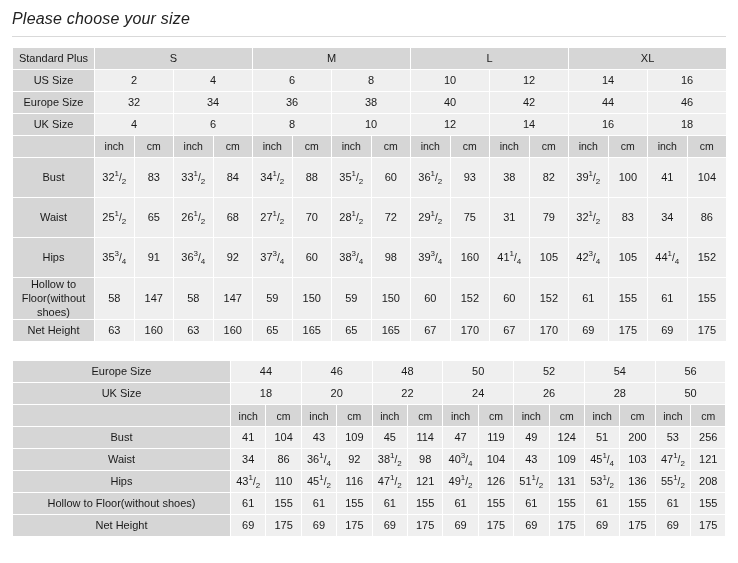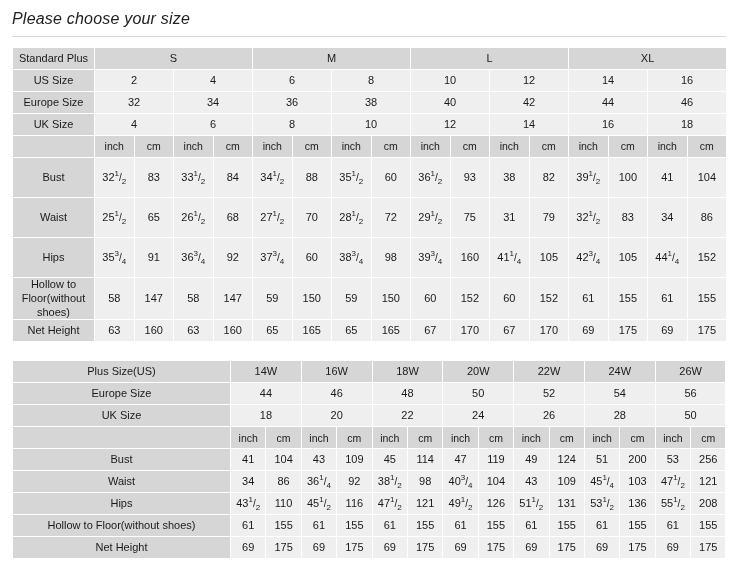--- a/index.html
+++ b/index.html
@@ -246,30 +246,20 @@
     </tbody>
 </table>
 
 <table class="t2">
   <colgroup>
     <col style="width:218px">
     <col span="14" style="width:35.4px">
   </colgroup>
   <tbody id="t2-body">
       <tr>
-        <td class="hdr">Plus Size(US)</td>
-        <td class="hdr" colspan="2">14W</td>
-        <td class="hdr" colspan="2">16W</td>
-        <td class="hdr" colspan="2">18W</td>
-        <td class="hdr" colspan="2">20W</td>
-        <td class="hdr" colspan="2">22W</td>
-        <td class="hdr" colspan="2">24W</td>
-        <td class="hdr" colspan="2">26W</td>
-      </tr>
-      <tr>
         <td class="lbl">Europe Size</td>
         <td class="cell" colspan="2">44</td>
         <td class="cell" colspan="2">46</td>
         <td class="cell" colspan="2">48</td>
         <td class="cell" colspan="2">50</td>
         <td class="cell" colspan="2">52</td>
         <td class="cell" colspan="2">54</td>
         <td class="cell" colspan="2">56</td>
       </tr>
       <tr>

